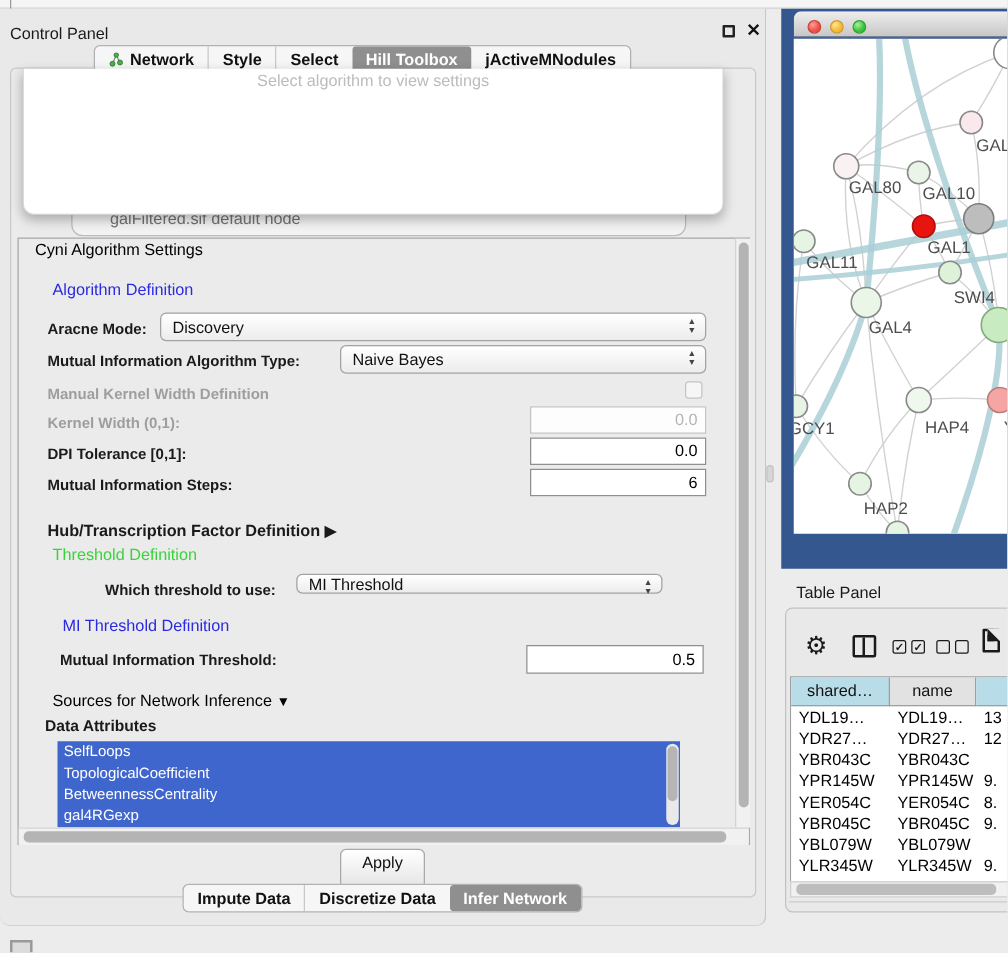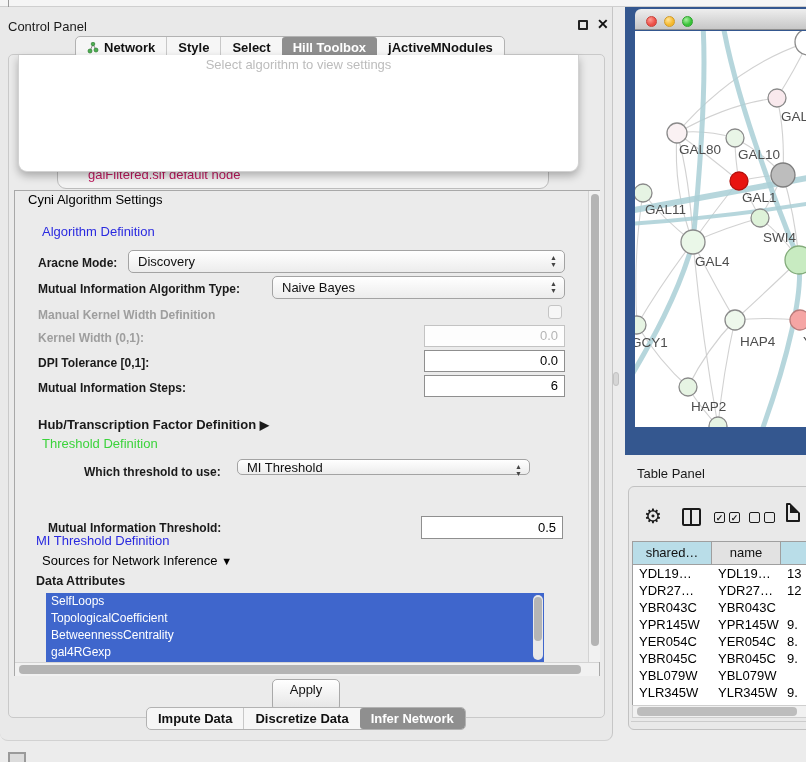--- a/index.html
+++ b/index.html
@@ -21,21 +21,21 @@
   .tabbar { display:flex; align-items:stretch; background:#f6f6f6; border:1px solid #b2b2b2; border-radius:5px; overflow:hidden; height:23px; }
   .tabbar .tab { display:flex; align-items:center; padding:0 11px; font-size:13px; font-weight:bold; color:#111; white-space:nowrap; }
   .tabbar .tab + .tab { border-left:1px solid #c8c8c8; }
   .tabbar .tab.sel { background:#8f8f8f; color:#fff; border-left:none; border-radius:3px; }
   .tabbar .tab.sel + .tab { border-left:none; }
   #top-tabs { left:75px; top:36px; z-index:20; }
   #bottom-tabs { left:146px; top:707px; z-index:20; }
   .net-ico { width:12px; height:12px; margin-right:5px; }
 
   
-  .table-combo { left:57px; top:160px; width:492px; height:29px; background:#f3f3f3; border:1px solid #bdbdbd; border-radius:9px; color:#be185d; font-size:13px; line-height:27px; padding-left:30px; z-index:10; }
+  .table-combo { left:57px; top:160px; width:492px; height:29px; background:#f3f3f3; border:1px solid #bdbdbd; border-radius:9px; color:#737373; font-size:13px; line-height:27px; padding-left:30px; z-index:10; }
 
   
   .popup { left:18px; top:55px; width:561px; height:117px; background:#ffffff; border:1px solid #d2d2d2; border-top:none; border-radius:0 0 9px 9px; box-shadow:0 4px 9px rgba(0,0,0,.28); z-index:50; overflow:hidden; }
   .popup-prompt { height:19px; line-height:19px; text-align:center; color:#bcbcbc; font-size:13px; }
   .popup-item { height:16px; line-height:16px; font-size:13px; color:#000; padding-left:4px; }
   .popup-item.sel { font-weight:bold; }
 
   
   .scrollpane { left:14px; top:190px; width:586px; height:486px; background:#ebebeb; border:1px solid #a8a8a8; overflow:hidden; z-index:5; }
   .groupbox { position:absolute; border:1px solid #a5a5a5; border-radius:3px; }
@@ -200,21 +200,21 @@
   <div class="abs lbl" style="left:84px; top:465px;">Which threshold to use:</div>
   <div class="abs combo" style="left:237px; top:459px; width:293px; height:16px;">
     <span>MI Threshold</span>
     <span class="stepper">
         <span>▲</span>
         <span>▼</span>
       </span>
   </div>
 
   <div class="abs groupbox" style="left:38px; top:500px; width:530px; height:45px;"></div>
-  <div class="abs legend blue" style="left:32px; top:493px;margin-top:40px;">MI Threshold Definition</div>
+  <div class="abs legend blue" style="left:46px; top:493px;">MI Threshold Definition</div>
 
   <div class="abs lbl" style="left:48px; top:521px;">Mutual Information Threshold:</div>
   <div class="abs field" style="left:421px; top:516px; width:142px; height:23px; line-height:21px;">0.5</div>
 
   <div class="abs groupbox" style="left:30px; top:560px; width:546px; height:116px; border-bottom:none;"></div>
   <div class="abs legend black" style="left:38px; top:553px;">
     <span>Sources for Network Inference</span>
     <span class="arrow-down">▼</span>
   </div>
   <div class="abs lbl" style="left:36px; top:574px; font-size:12.5px;">Data Attributes</div>

